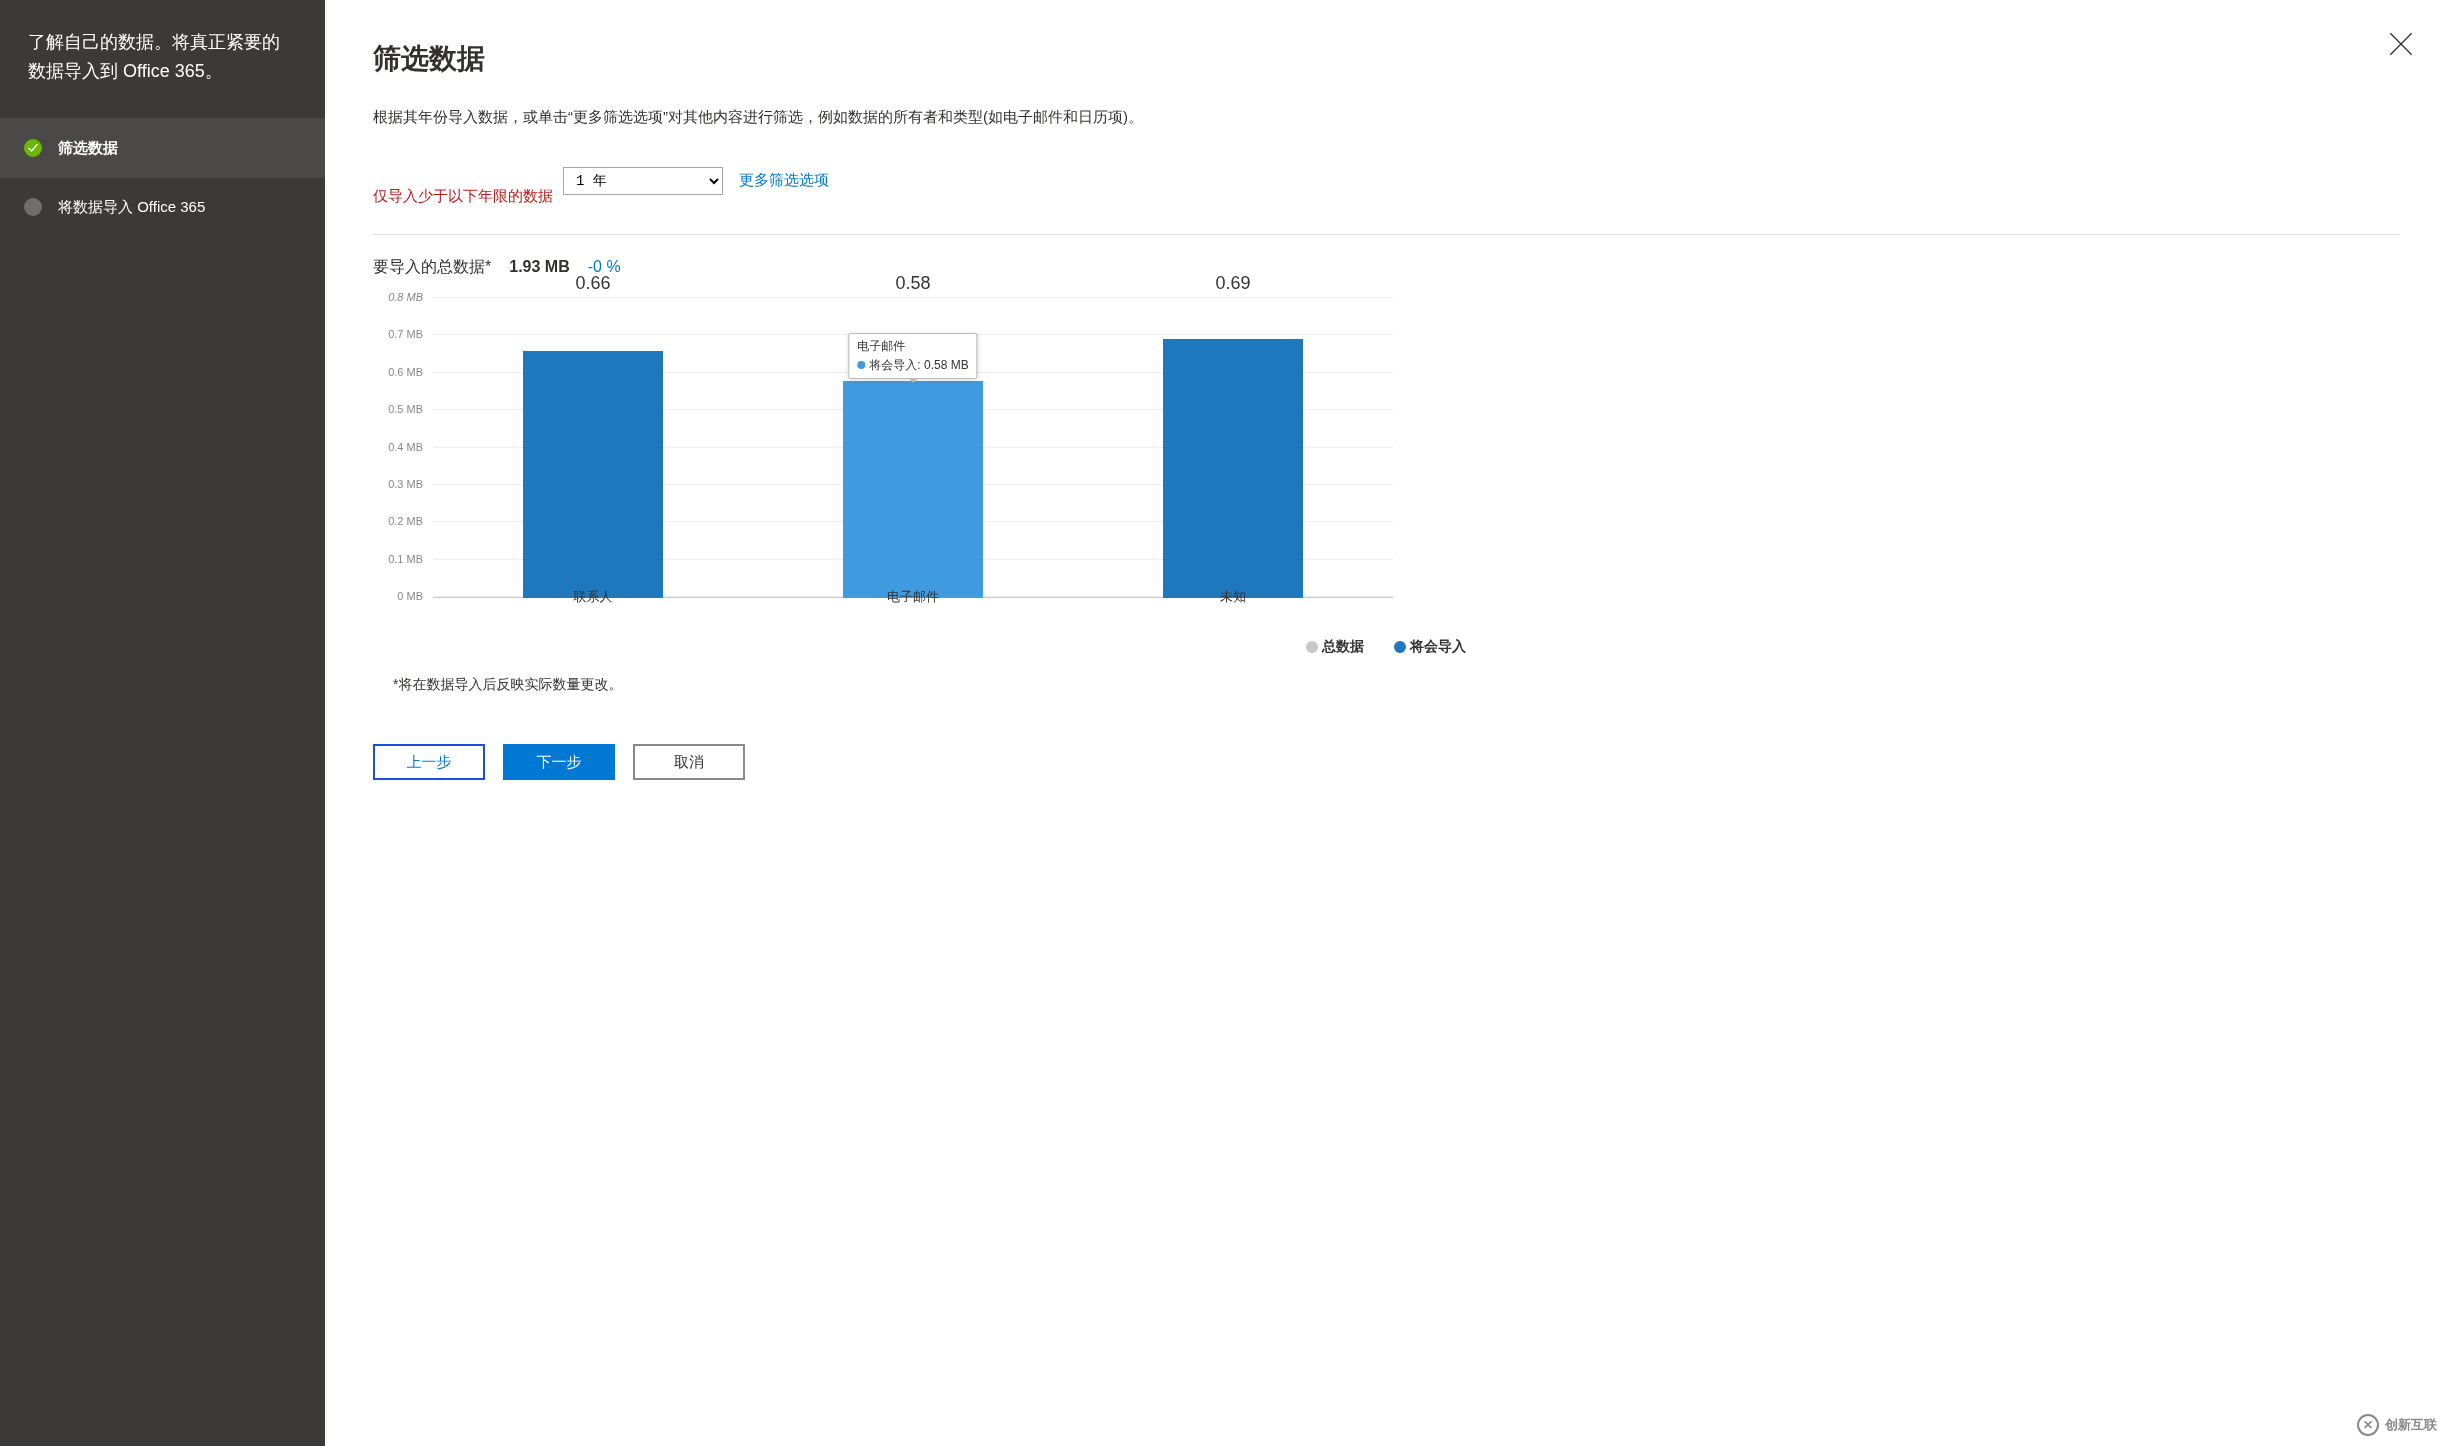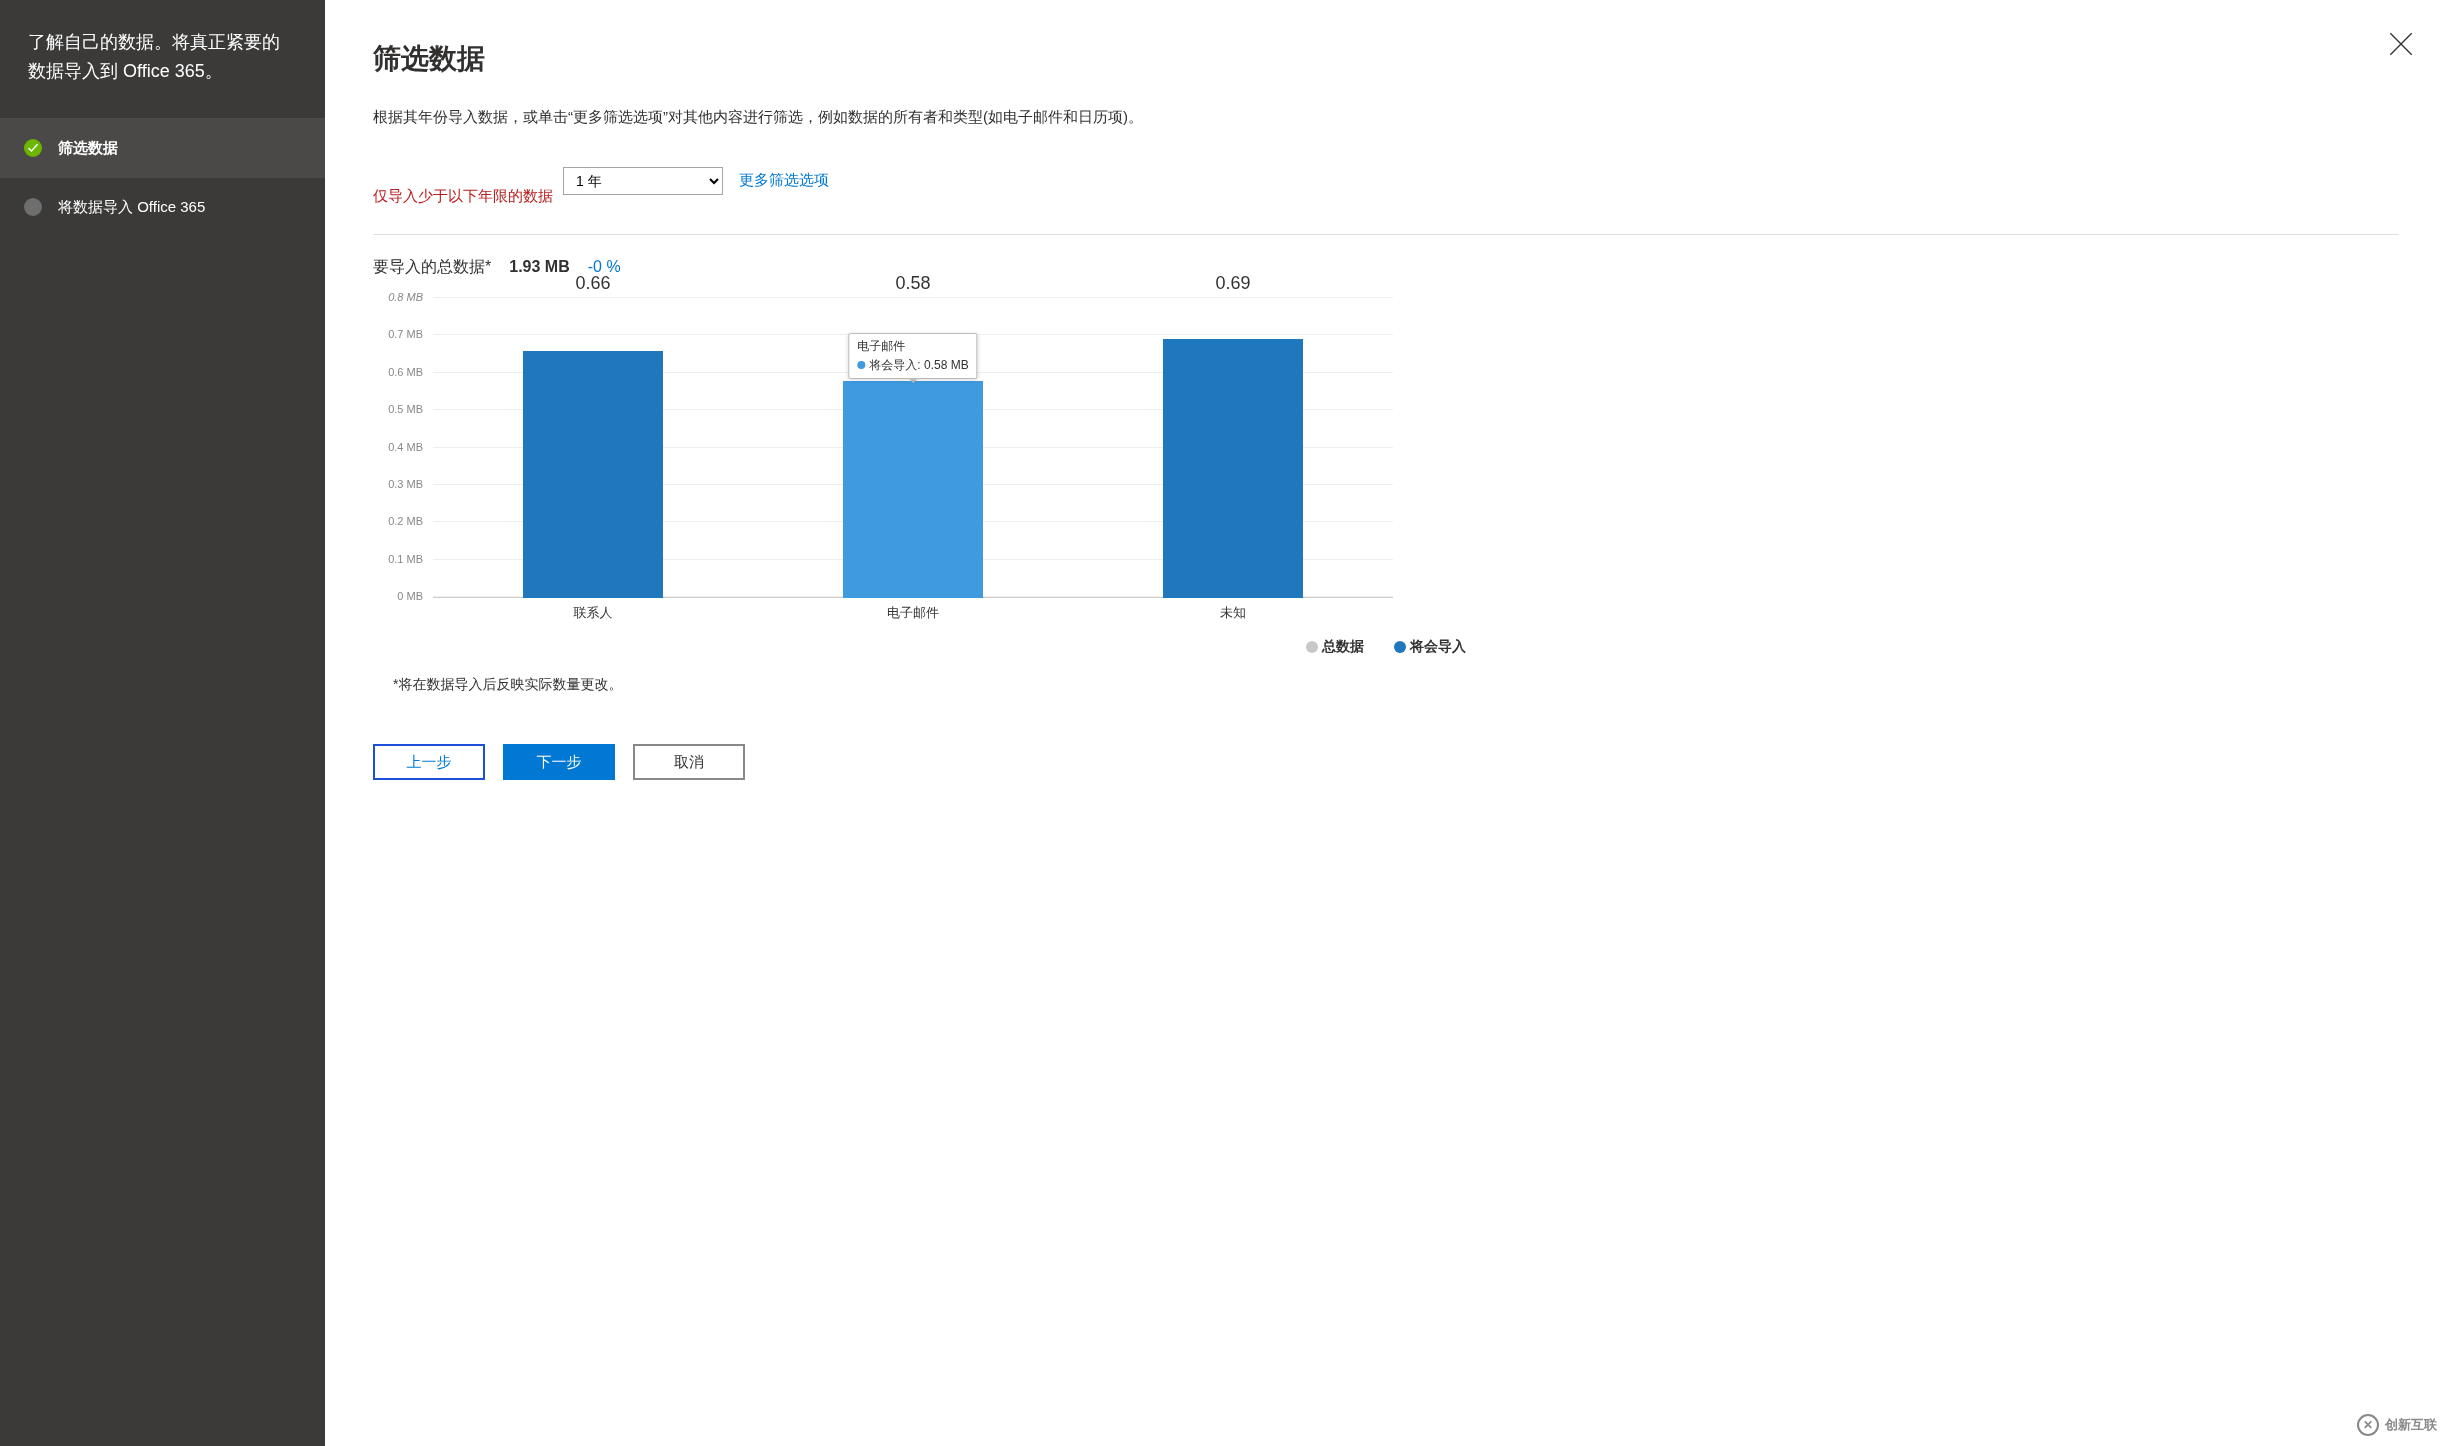--- a/index.html
+++ b/index.html
@@ -18,40 +18,40 @@
 
   
   .main { flex: 1; position: relative; padding: 40px 48px 30px 48px; overflow: hidden; }
   .close-btn { position: absolute; top: 28px; right: 30px; width: 32px; height: 32px; cursor: pointer; color:#333; }
   .close-btn svg { width: 100%; height: 100%; stroke: currentColor; stroke-width:1;}
   .page-title { font-size: 28px; font-weight: 600; color: #323130; margin-bottom: 30px; }
   .desc { font-size: 15px; color: #323130; margin-bottom: 28px; }
   .filter-row { display: flex; align-items: center; gap: 10px; font-size: 15px; margin-bottom: 28px; }
   .filter-label { color:#b91c1c;margin-top:32px; }
   .select-wrap { position: relative; }
-  .age-select { width: 160px; height: 28px; padding: 0 8px; font-size: 14px; border:1px solid #a6a6a6; background:#fff; }
+  .age-select { width: 160px; height: 28px; padding: 0 8px; font-size: 14px; border:1px solid #a6a6a6; background:#fff;font-family:Liberation Mono, monospace; }
   .more-link { color: #0078d4; text-decoration: none; cursor: pointer; font-size:15px; margin-left:6px;}
   .divider { border: none; border-top: 1px solid #e1dfdd; margin-bottom: 22px; }
   .total-row { display: flex; align-items: baseline; gap: 18px; font-size: 16px; margin-bottom: 20px; }
   .total-row .lbl { color:#323130; }
   .total-row .val { font-weight: 700; color:#323130;}
   .total-row .pct { color: #0078d4; font-weight:400;}
 
   
   .chart-area { position: relative; width: 100%; max-width: 1020px; height: 330px; margin-bottom: 10px; }
   .chart-grid { position: absolute; left: 60px; right: 0; top: 0; bottom: 30px; border-bottom: 1px solid #ccc; }
   .gridline { position: absolute; left: 0; right: 0; height: 0; border-top: 1px solid #eee; font-size: 11px; color:#888;}
   .gridline span { position: absolute; left: -60px; top: -7px; width: 50px; text-align: right; }
   .bars-row { position: absolute; left: 60px; right: 0; top: 0; bottom: 30px; display: flex; }
   .bar-group { flex: 1; display: flex; align-items: flex-end; justify-content: center; gap: 0; position: relative; }
   .bar { width: 70px; }
   .bar.import { background: #1f77be; }
   .bar-group:nth-child(2) .bar.import { background: #3f9ae0; }
   .bar-label { position:absolute; bottom:100%; left:50%; transform:translateX(-50%); font-size:18px; color:#333; margin-bottom:4px; white-space:nowrap;}
-  .x-labels { position: absolute; left: 60px; right: 0; bottom: 0; display: flex; height: 30px; }
+  .x-labels { position: absolute; left: 60px; right: 0; bottom: 16px; display: flex; height: 30px; }
   .x-labels div { flex:1; text-align:center; font-size:13px; color:#333; padding-top:6px;}
   .tooltip { position:absolute; background:#fff; border:1px solid #bbb; border-radius:2px; padding:4px 8px; font-size:12px; color:#333; box-shadow:0 1px 4px rgba(0,0,0,.15); white-space:nowrap; z-index:5;}
   .tooltip .tt-cat { display:block; margin-bottom:2px;}
   .tooltip .dot { display:inline-block; width:8px; height:8px; border-radius:50%; background:#3f9ae0; margin-right:4px; vertical-align:middle;}
   .tooltip::after { content:""; position:absolute; top:100%; left:50%; transform:translateX(-50%); border:5px solid transparent; border-top-color:#bbb;}
 
   .legend { display:flex; justify-content:center; gap:30px; font-size:14px; font-weight:600; color:#333; margin-bottom:20px;}
   .legend-item { display:flex; align-items:center; gap:4px;}
   .legend-dot { width:12px; height:12px; border-radius:50%;}
   .legend-dot.total{ background:#c8c8c8;}

